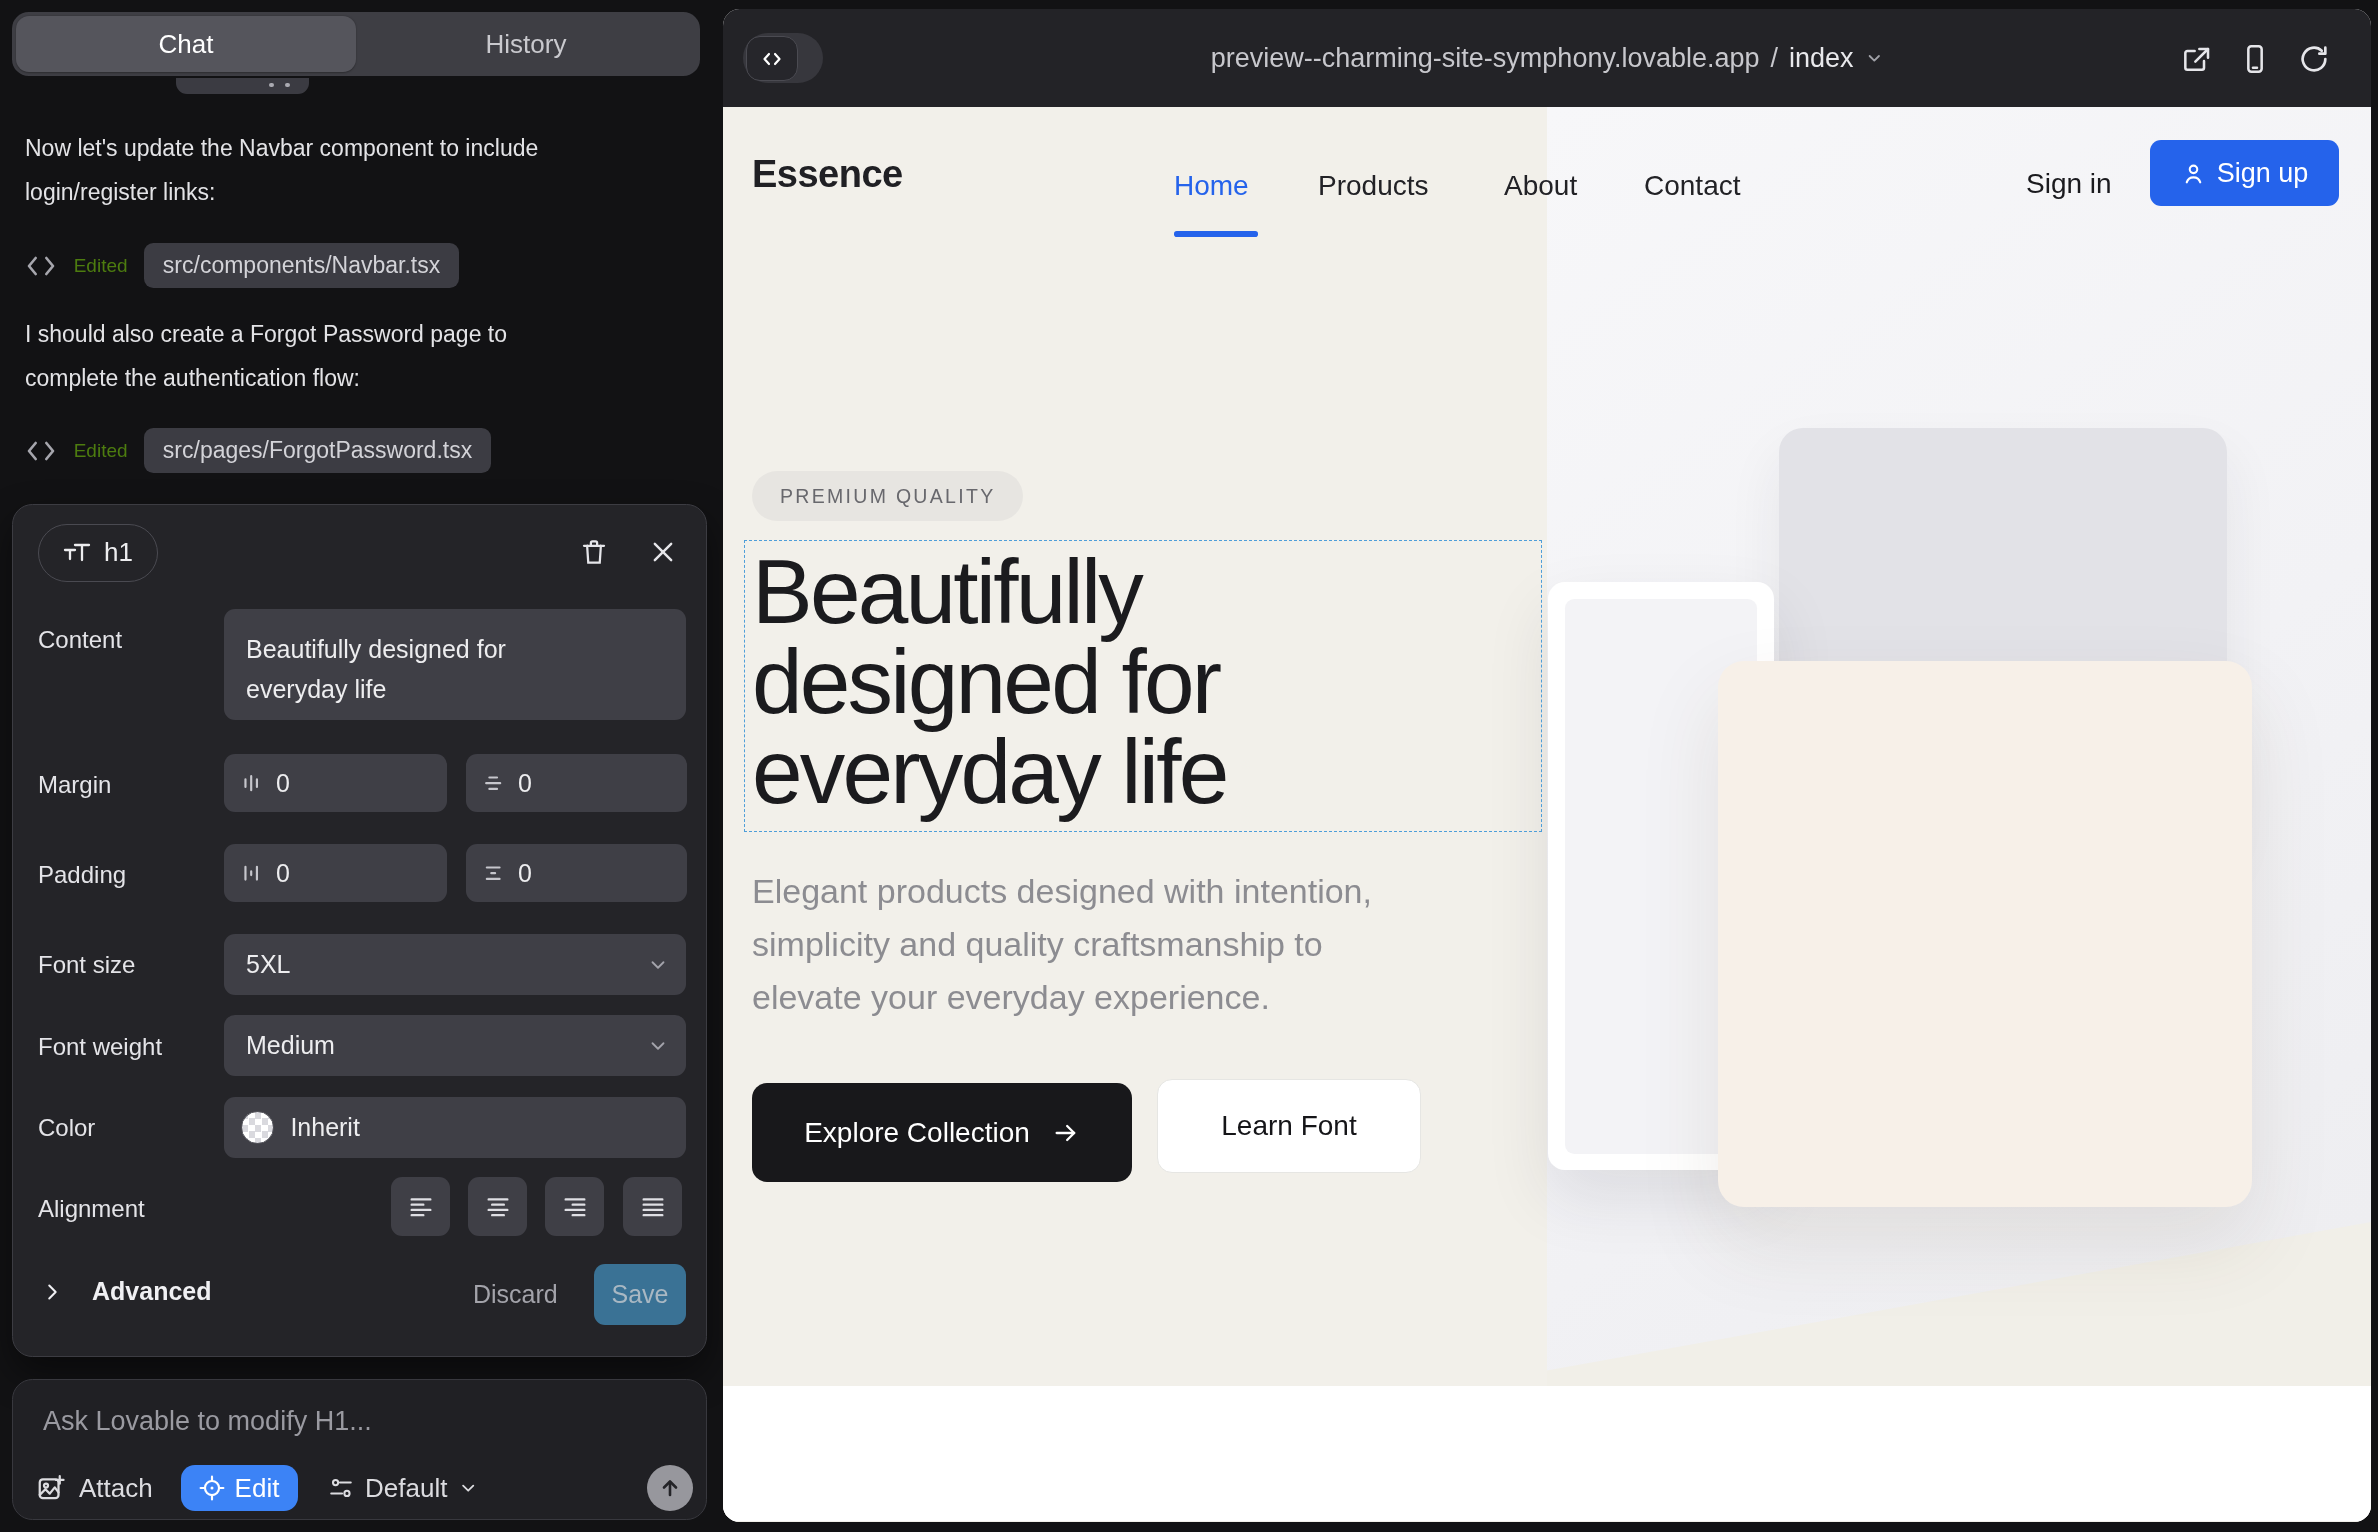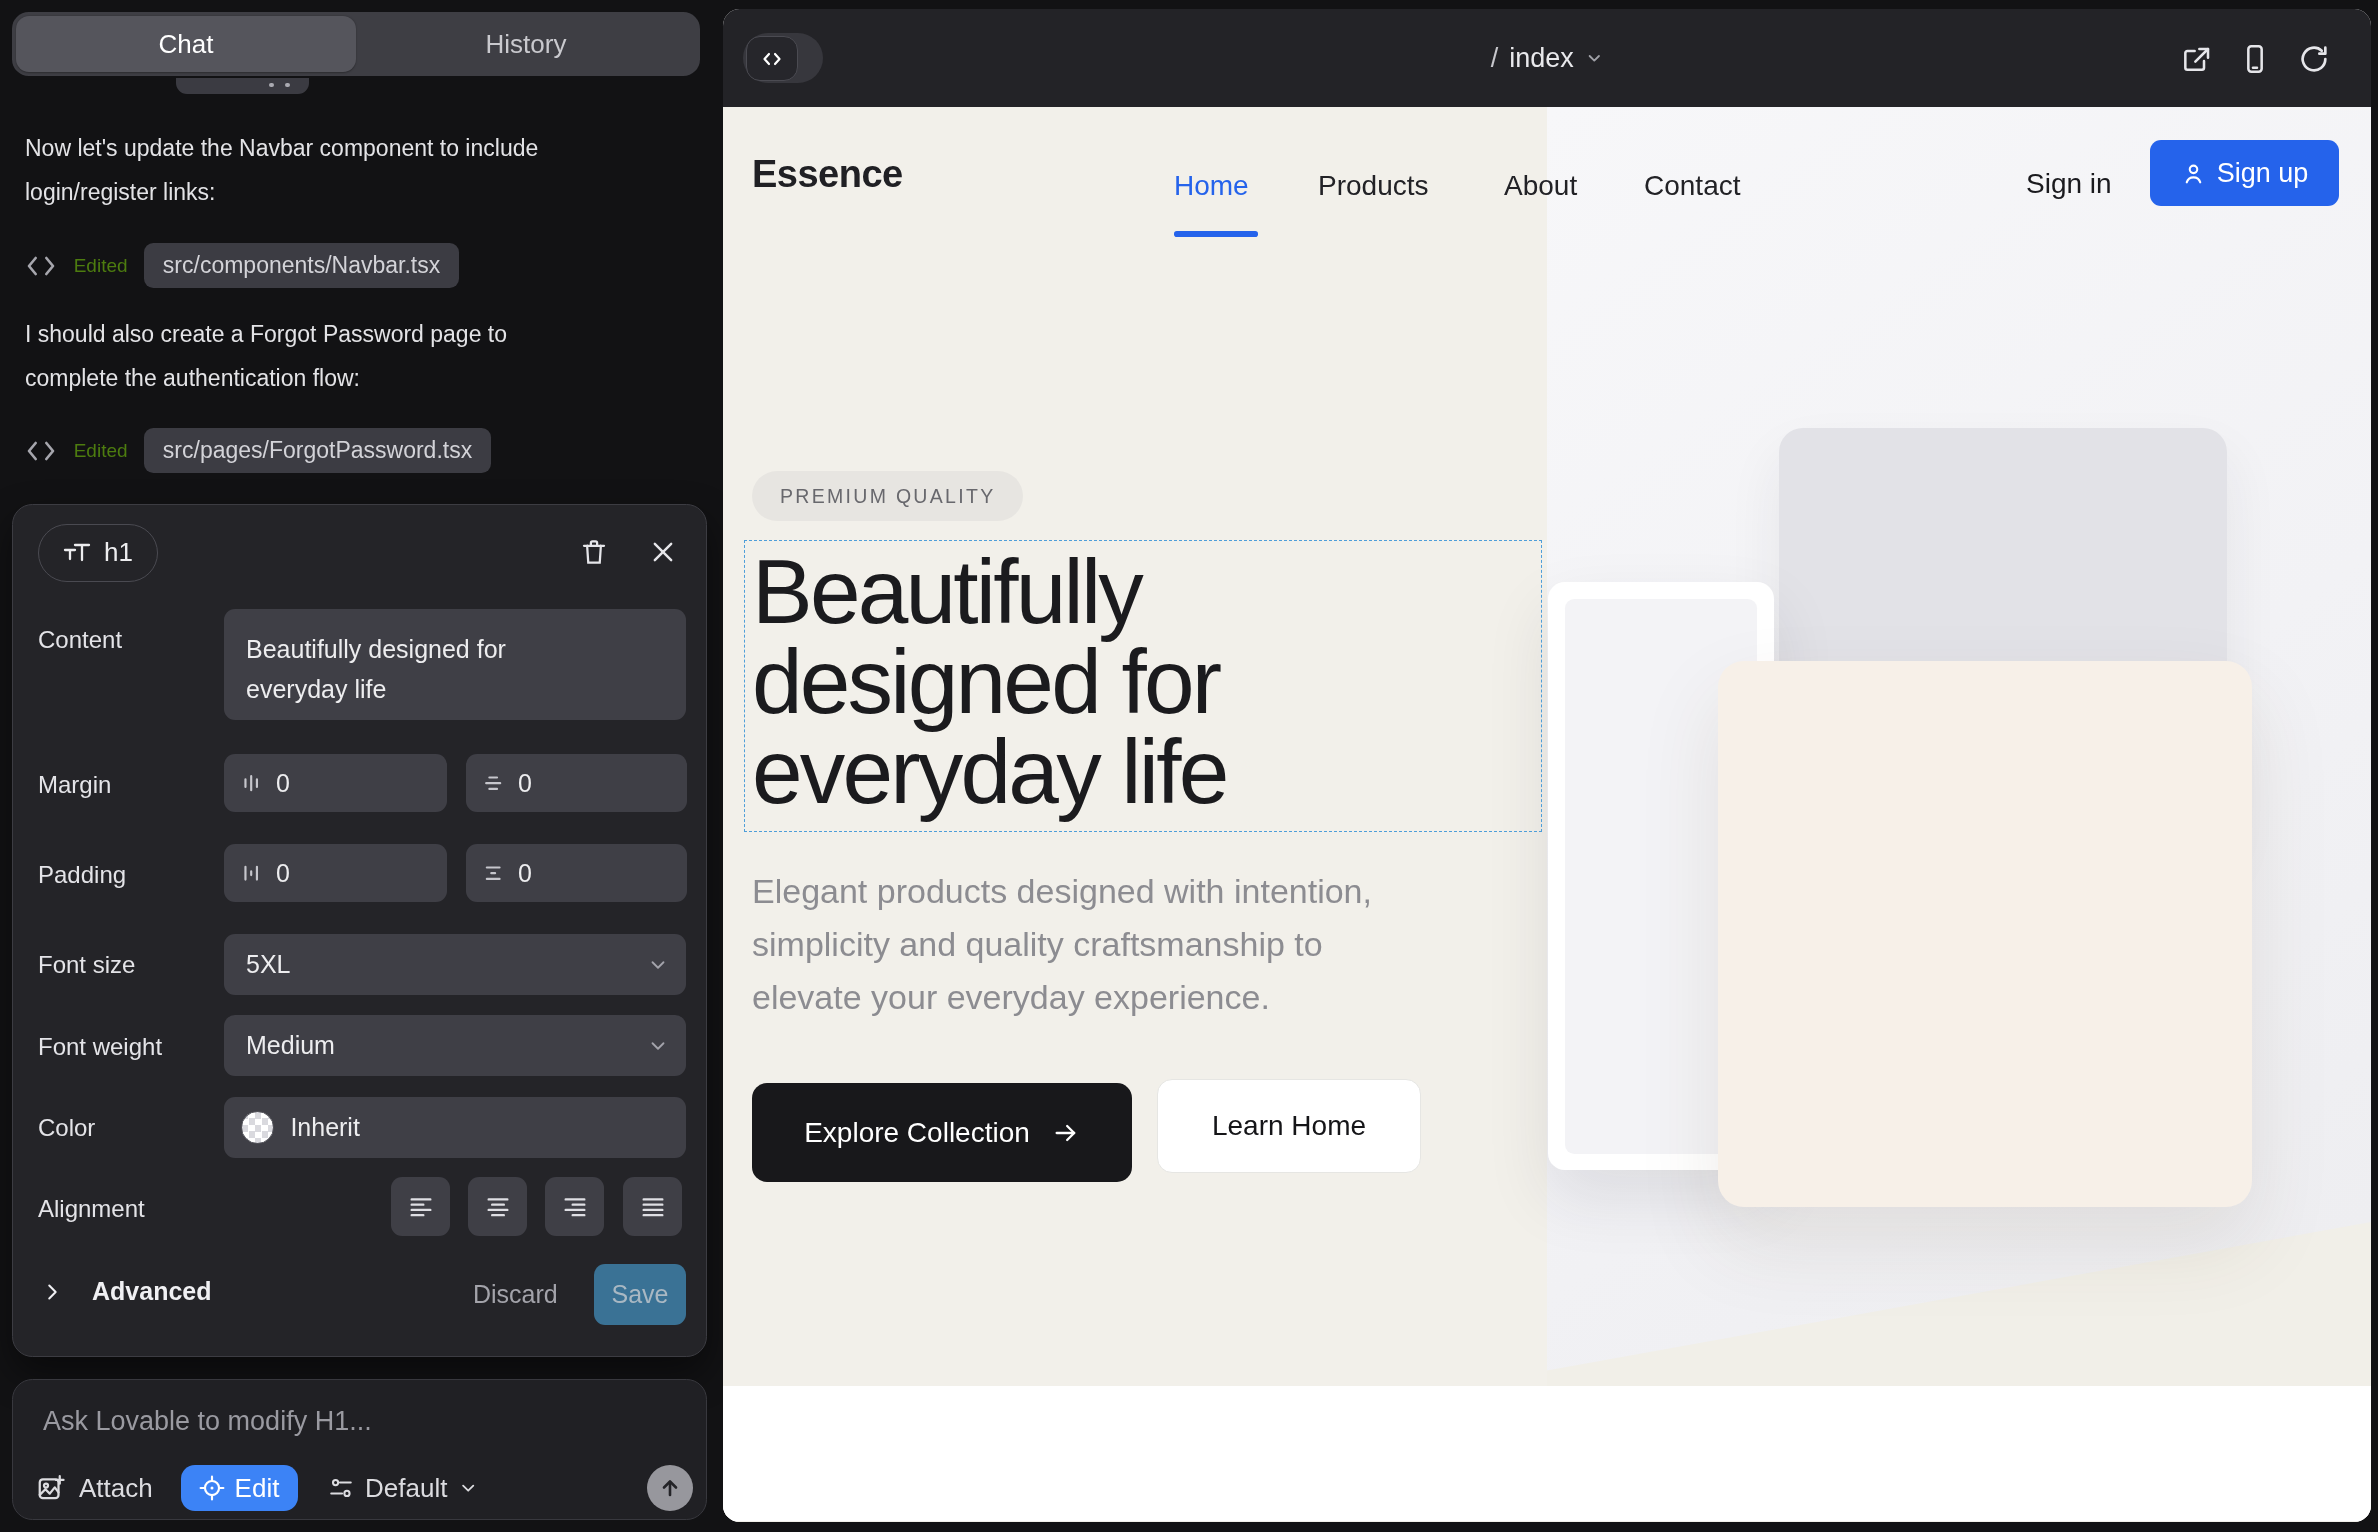--- a/index.html
+++ b/index.html
@@ -324,20 +324,21 @@
             <path d="M12 19V6"></path>
             <polyline points="6 11.5 12 5.5 18 11.5"></polyline>
           </svg>
       </span>
     </div>
   </div>
 
   <div class="abs preview">
     <div class="topbar">
       <div class="urlrow">
+        <span>preview--charming-site-symphony.lovable.app</span>
         <span>/</span>
         <span class="pg">index</span>
         <span style="color:#9FA0A6">
           <svg width="18.6" height="18.6" viewBox="0 0 24 24" fill="none" stroke="currentColor" stroke-width="2.4" stroke-linecap="round" stroke-linejoin="round">
               <polyline points="6 9 12 15 18 9"></polyline>
             </svg>
         </span>
       </div>
       <div class="toggle">
         <div class="knob">
@@ -403,17 +404,17 @@
       <p class="herodesc">Elegant products designed with intention, simplicity and quality craftsmanship to elevate your everyday experience.</p>
       <div class="cta1">
         <span>Explore Collection</span>
         <span>
           <svg width="28" height="28" viewBox="0 0 24 24" fill="none" stroke="currentColor" stroke-width="2" stroke-linecap="round" stroke-linejoin="round">
               <path d="M4 12h15"></path>
               <polyline points="13 6 19 12 13 18"></polyline>
             </svg>
         </span>
       </div>
-      <div class="cta2">Learn Home</div>
+      <div class="cta2">Learn Font</div>
     </div>
   </div>
 </div>
 
 
 </body></html>

